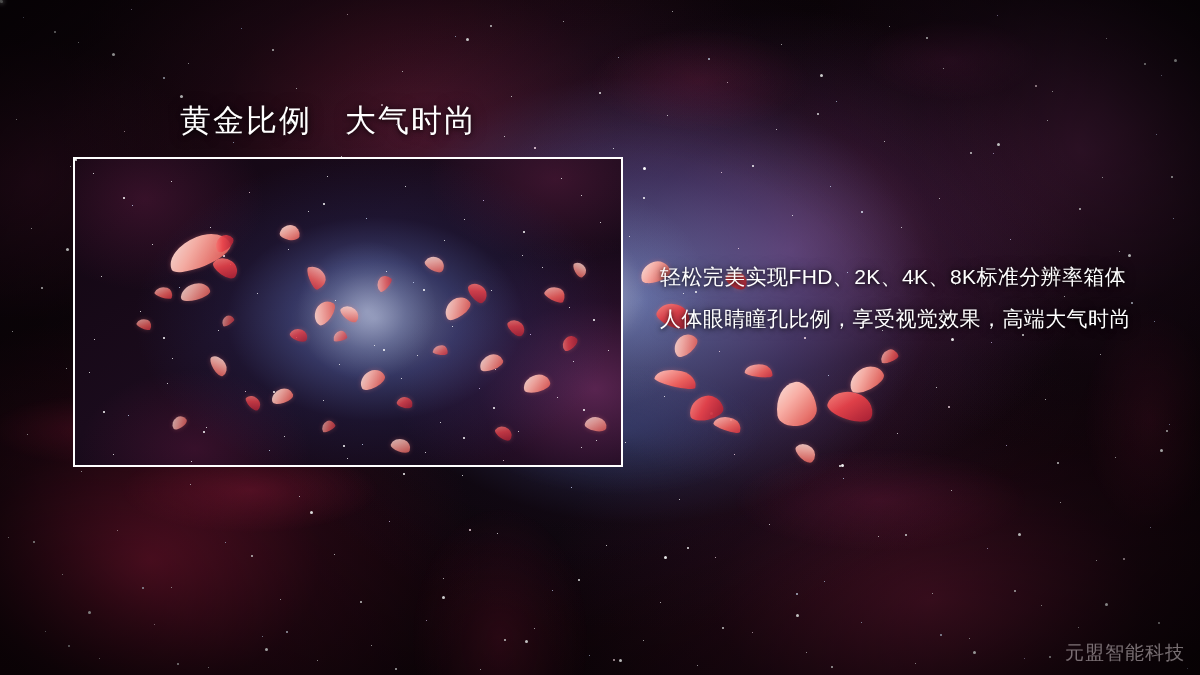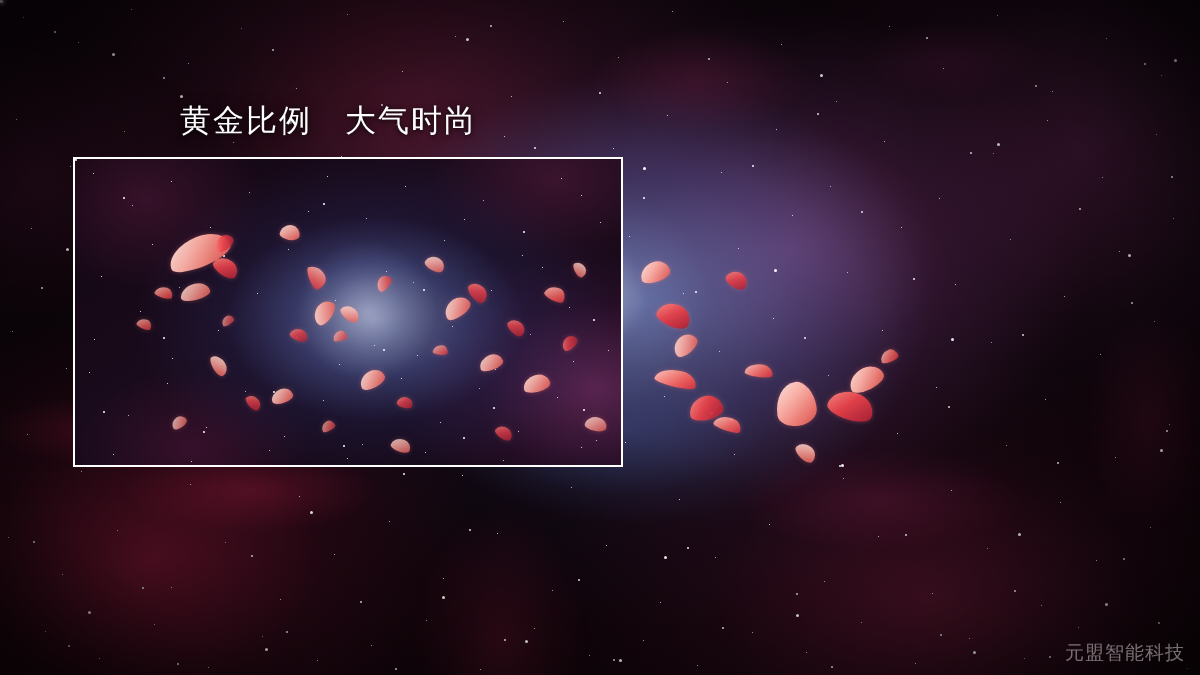--- a/index.html
+++ b/index.html
@@ -284,17 +284,19 @@
         <div class="petal pale" style="left: 497px; top: 105px; width: 16px; height: 11px; opacity: 0.82; transform: rotate(62deg);"></div>
         <div class="petal pale" style="left: 316px; top: 280px; width: 20px; height: 13px; opacity: 0.8; transform: rotate(20deg);"></div>
         <div class="petal slim" style="left: 246px; top: 262px; width: 14px; height: 10px; opacity: 0.72; transform: rotate(-26deg);"></div>
         <div class="petal deep" style="left: 420px; top: 268px; width: 18px; height: 12px; opacity: 0.78; transform: rotate(36deg);"></div>
         <div class="petal pale" style="left: 96px; top: 258px; width: 16px; height: 11px; opacity: 0.75; transform: rotate(-34deg);"></div>
         <div class="petal pale" style="left: 510px; top: 258px; width: 22px; height: 14px; opacity: 0.8; transform: rotate(12deg);"></div>
       </div>
   </div>
 
   <div id="body-copy">
+      <div class="copy-line">轻松完美实现FHD、2K、4K、8K标准分辨率箱体</div>
+      <div class="copy-line">人体眼睛瞳孔比例，享受视觉效果，高端大气时尚</div>
     </div>
 
   <div id="watermark">元盟智能科技</div>
 
 </div>
 
 </body></html>

